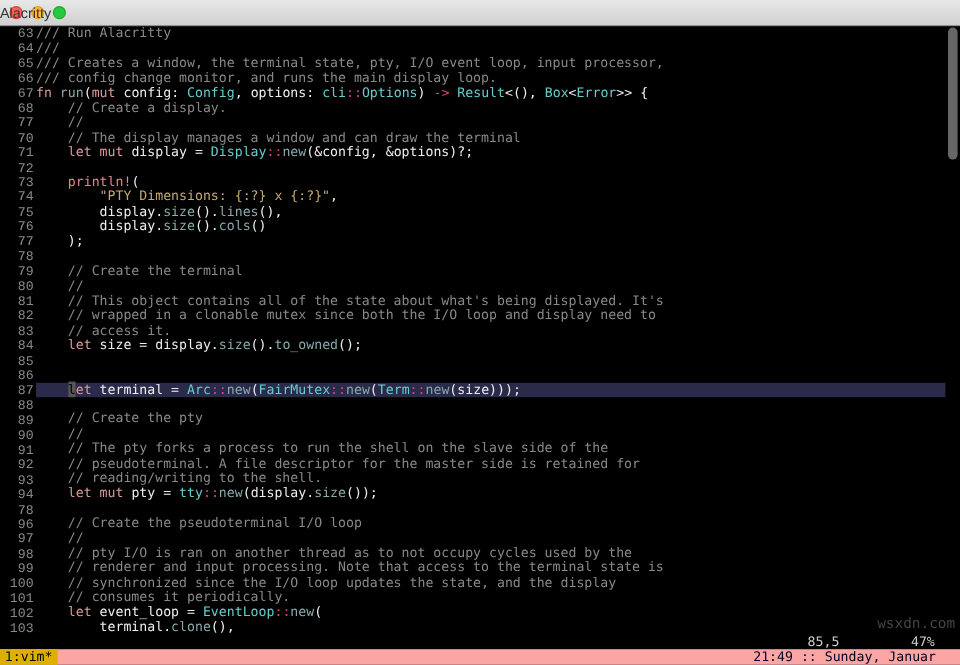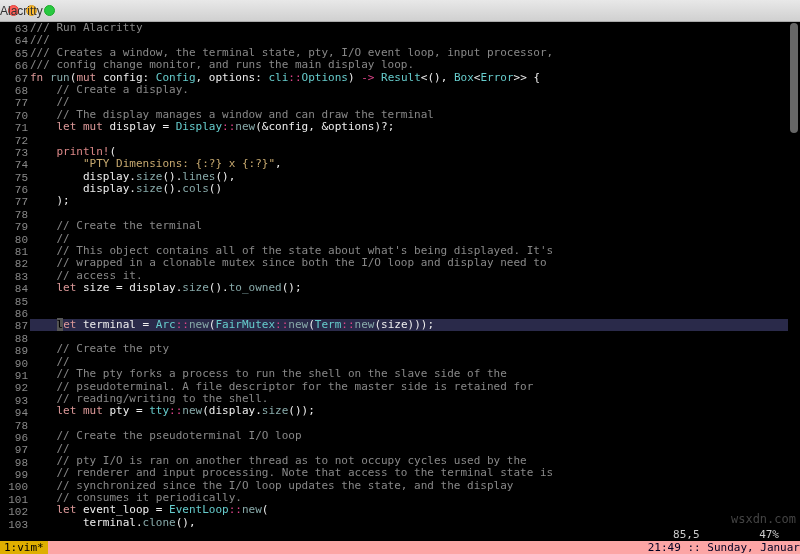--- a/index.html
+++ b/index.html
@@ -16,21 +16,21 @@
 .code .ln{height:12.4px;}
 .c-cmt{color:#888;} .c-kw{color:#d99;} .c-fn{color:#8aa;} .c-ty{color:#6cc;} .c-str{color:#c7a96f;} .c-op{color:#d48;} .c-mac{color:#d88;} .c-id{color:#eee;}
 .cursor{background:#555;color:#000;}
 .hl{background:#2a2a4a;margin-top:24px;}
 .scroll{position:absolute;right:2px;top:1px;width:8px;height:110px;background:#666;border-radius:4px;}
 .status1{position:absolute;left:0;right:0;bottom:13px;height:13px;background:#000;color:#ccc;font-size:11px;line-height:13px;}
 .status1 .r{float:right;margin-right:21px;}
 .status2{position:absolute;left:0;right:0;bottom:0;height:13px;background:#fca5a5;color:#002;font-size:11px;line-height:13px;display:flex;}
 .status2 .l{padding:0 4px;background:#dfaf00;color:#000;}
 .status2 .sp{flex:1;}
-.status2 .r{padding-right:0;}
+.status2 .r{padding-right:20px;}
 .wm{position:absolute;right:4px;bottom:28px;font-size:12px;color:#444;}
 </style>
 </head>
 <body>
 
 <div class="titlebar">
   <div class="traffic">
     <div class="dot red"></div>
     <div class="dot yellow"></div>
     <div class="dot green"></div>

